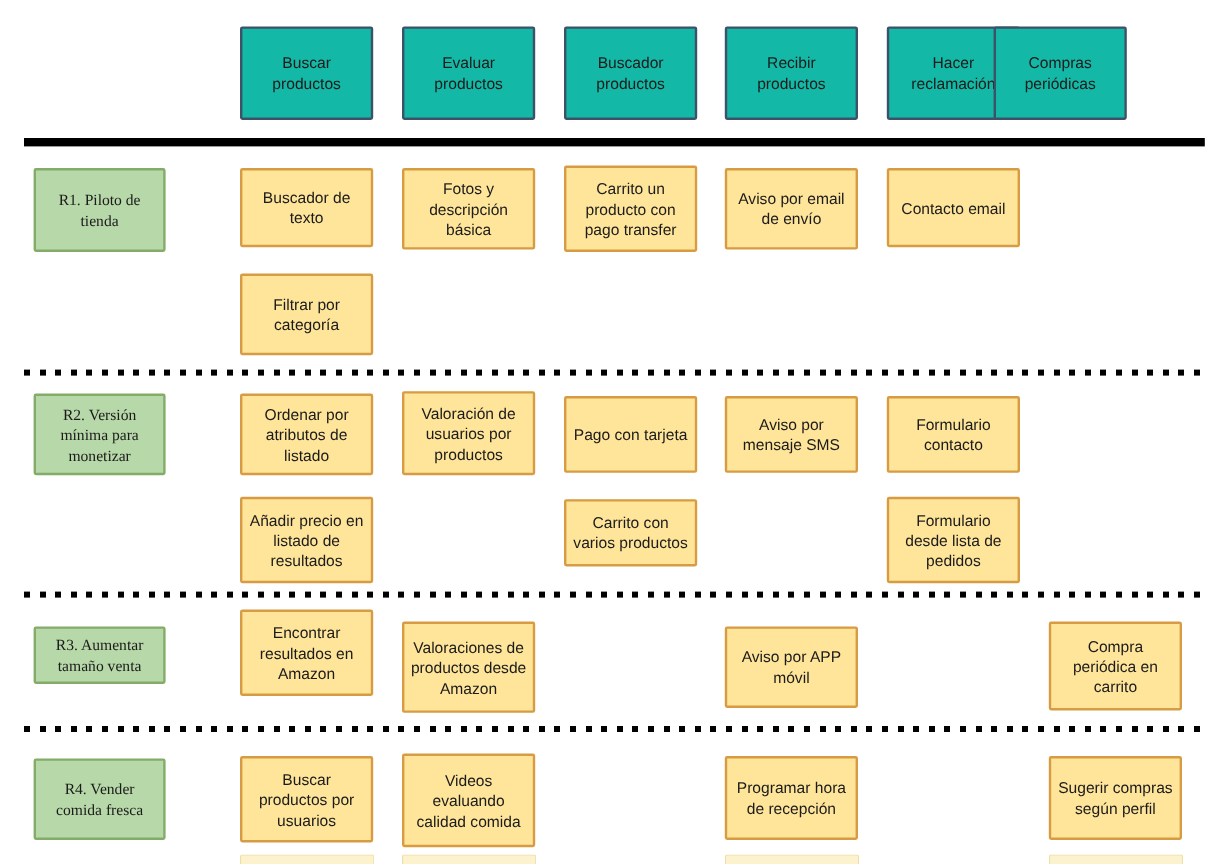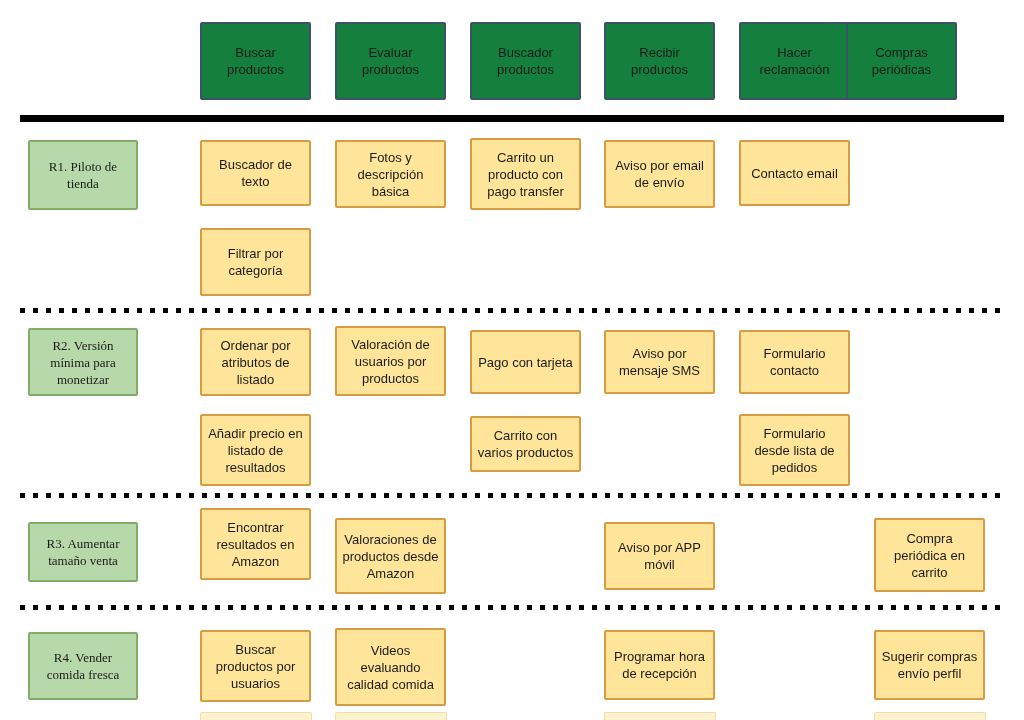--- a/index.html
+++ b/index.html
@@ -4,21 +4,21 @@
 <style>
   html,body{margin:0;padding:0;background:#ffffff;}
   .canvas{
     position:relative;width:1024px;height:720px;background:#ffffff;
     font-family:"Liberation Sans",sans-serif;overflow:hidden;
   }
   .card{
     position:absolute;box-sizing:border-box;display:flex;align-items:center;justify-content:center;
     text-align:center;font-size:13px;line-height:17px;color:#1b1b1b;padding:3px 5px;border-radius:2px;
   }
-  .activity{background:#15803d;border:2px solid #3c5268;width:111px;top:22px;height:78px;}
+  .activity{background:#14b8a6;border:2px solid #3c5268;width:111px;top:22px;height:78px;}
   .release{background:#b7d8a8;border:2px solid #84ac69;width:110px;font-family:Liberation Serif, serif;}
   .story{background:#ffe599;border:2px solid #d79b43;width:111px;}
   .thick-line{position:absolute;left:20px;top:115px;width:984px;height:7px;background:#000;}
   .dotline{
     position:absolute;left:20px;width:986px;height:5px;
     background:repeating-linear-gradient(to right,#000 0 5px,transparent 5px 13px);
   }
   .ghost{
     position:absolute;top:712px;width:110px;height:8px;background:#fcf2cd;
     border:1px solid #eedfa9;border-bottom:none;border-radius:2px 2px 0 0;
@@ -27,31 +27,31 @@
 </head>
 <body>
 
 <div class="canvas">
 
   <div class="card activity" style="left:200px">Buscar productos</div>
   <div class="card activity" style="left:335px">Evaluar productos</div>
   <div class="card activity" style="left:470px">Buscador productos</div>
   <div class="card activity" style="left:604px">Recibir productos</div>
   <div class="card activity" style="left:739px">Hacer reclamación</div>
-  <div class="card activity" style="left:846px">Compras periódicas</div>
+  <div class="card activity" style="left:828px">Compras periódicas</div>
 
   <div class="thick-line"></div>
 
   <div class="dotline" style="top:308px"></div>
   <div class="dotline" style="top:493px"></div>
   <div class="dotline" style="top:605px"></div>
 
   <div class="card release" style="left:28px;top:140px;height:70px">R1. Piloto de tienda</div>
   <div class="card release" style="left:28px;top:328px;height:68px">R2. Versión mínima para monetizar</div>
-  <div class="card release" style="left:28px;top:522px;height:60px">R3. Aumentar tamaño venta</div>
+  <div class="card release" style="left:28px;top:522px;height:48px">R3. Aumentar tamaño venta</div>
   <div class="card release" style="left:28px;top:632px;height:68px">R4. Vender comida fresca</div>
 
   <div class="card story" style="left:200px;top:140px;height:66px">Buscador de texto</div>
   <div class="card story" style="left:335px;top:140px;height:68px">Fotos y descripción básica</div>
   <div class="card story" style="left:470px;top:138px;height:72px">Carrito un producto con pago transfer</div>
   <div class="card story" style="left:604px;top:140px;height:68px">Aviso por email de envío</div>
   <div class="card story" style="left:739px;top:140px;height:66px">Contacto email</div>
   <div class="card story" style="left:200px;top:228px;height:68px">Filtrar por categoría</div>
 
   <div class="card story" style="left:200px;top:328px;height:68px">Ordenar por atributos de listado</div>
@@ -64,20 +64,20 @@
   <div class="card story" style="left:739px;top:414px;height:72px">Formulario desde lista de pedidos</div>
 
   <div class="card story" style="left:200px;top:508px;height:72px">Encontrar resultados en Amazon</div>
   <div class="card story" style="left:335px;top:518px;height:76px">Valoraciones de productos desde Amazon</div>
   <div class="card story" style="left:604px;top:522px;height:68px">Aviso por APP móvil</div>
   <div class="card story" style="left:874px;top:518px;height:74px">Compra periódica en carrito</div>
 
   <div class="card story" style="left:200px;top:630px;height:72px">Buscar productos por usuarios</div>
   <div class="card story" style="left:335px;top:628px;height:78px">Videos evaluando calidad comida</div>
   <div class="card story" style="left:604px;top:630px;height:70px">Programar hora de recepción</div>
-  <div class="card story" style="left:874px;top:630px;height:70px">Sugerir compras envío perfil</div>
+  <div class="card story" style="left:874px;top:630px;height:70px">Sugerir compras según perfil</div>
 
   <div class="ghost" style="left:200px"></div>
   <div class="ghost" style="left:335px"></div>
   <div class="ghost" style="left:604px"></div>
   <div class="ghost" style="left:874px"></div>
 
 </div>
 
 </body></html>

